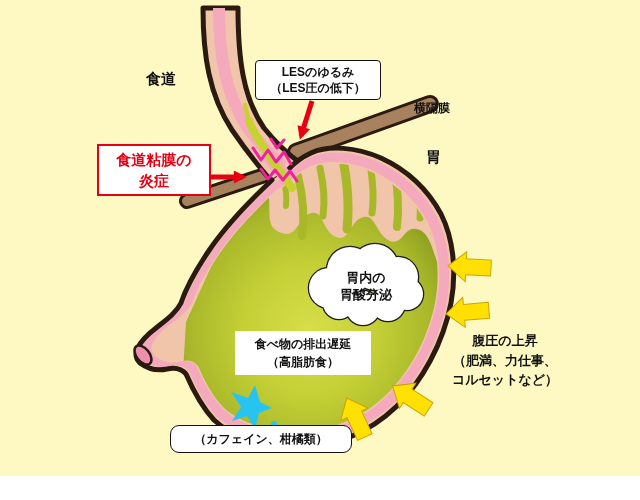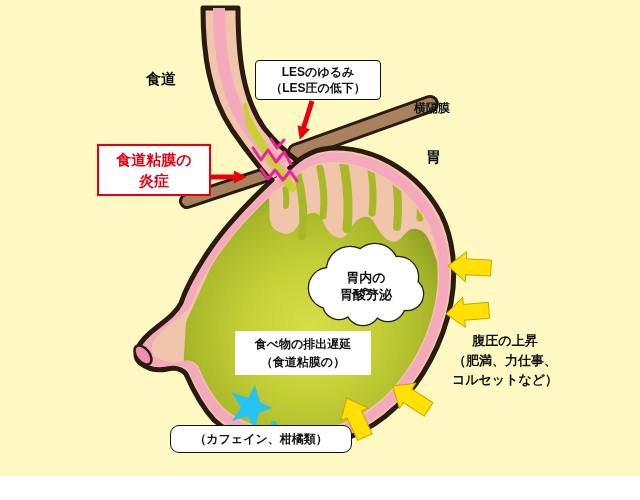--- a/index.html
+++ b/index.html
@@ -148,21 +148,21 @@
     <span class="line">炎症</span>
   </div>
 
   <div id="pressure-cloud-label">
     <span class="line">胃内の</span>
     <span class="line">胃酸分泌</span>
   </div>
 
   <div class="box" id="food-delay-box">
     <span class="line">食べ物の排出遅延</span>
-    <span class="line">（食道粘膜の）</span>
+    <span class="line">（高脂肪食）</span>
   </div>
 
   <div id="abdominal-label">
     <span class="line">腹圧の上昇</span>
     <span class="line">（肥満、力仕事、</span>
     <span class="line">コルセットなど）</span>
   </div>
 
   <div class="box" id="acid-box">
     <span class="line">（カフェイン、柑橘類）</span>

